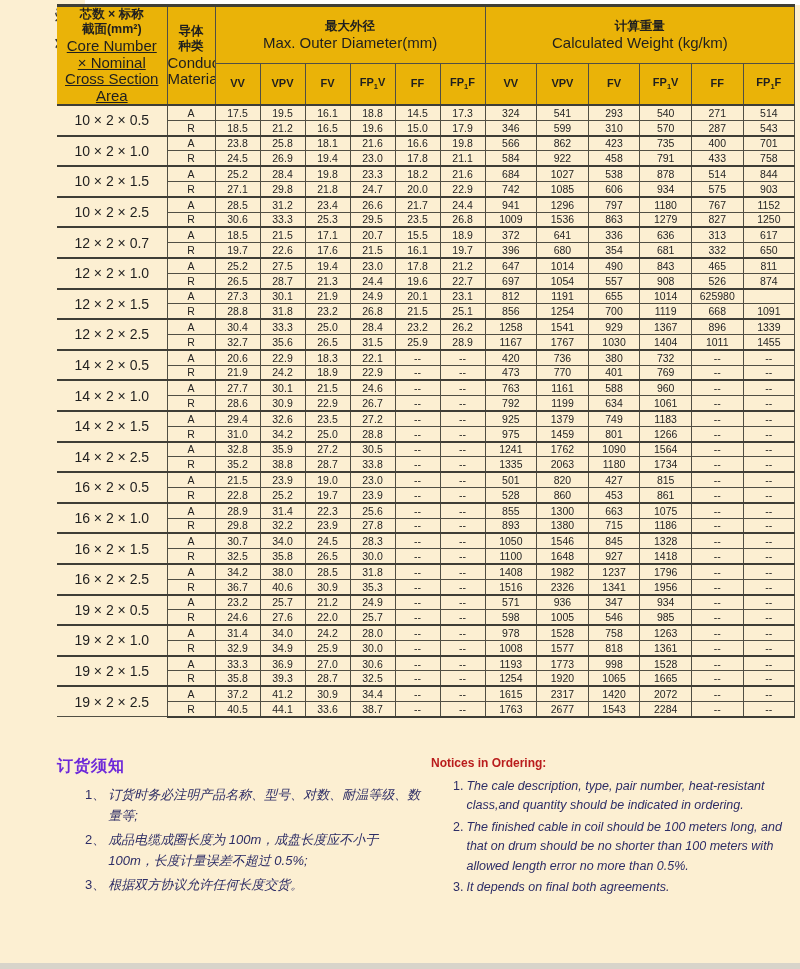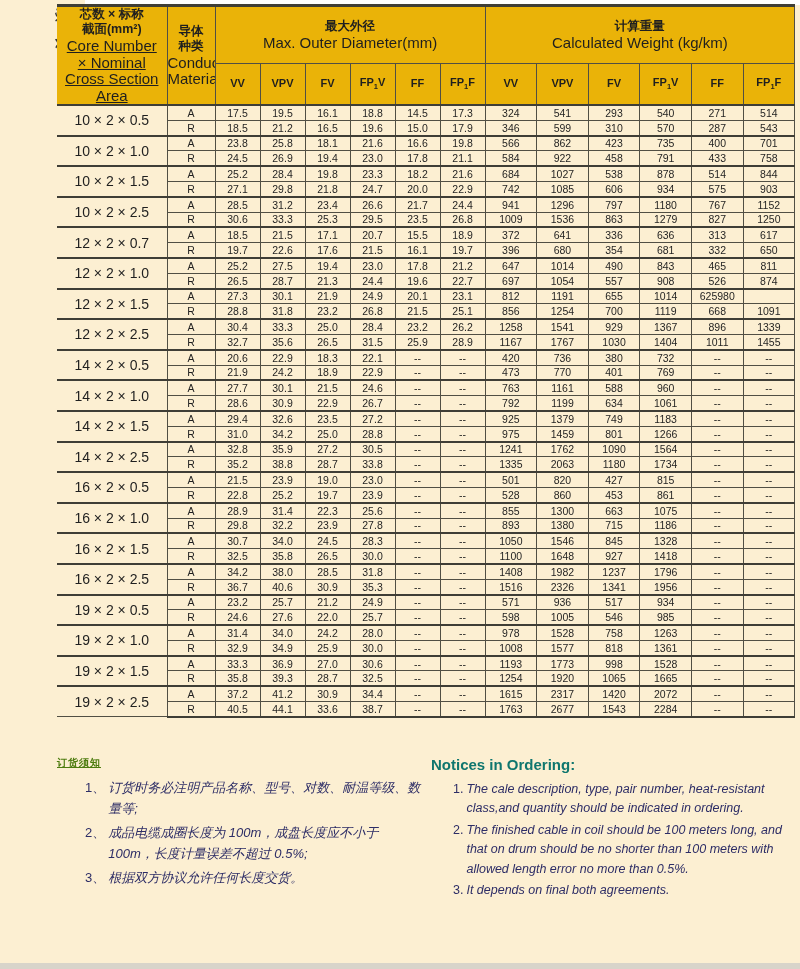--- a/index.html
+++ b/index.html
@@ -60,24 +60,24 @@
   col.c-wt   { width: 51.6px; }
 
   
   .notices {
     position: absolute; left: 57px; top: 756px; width: 738px;
     display: flex; flex-direction: row;
   }
   .notices-zh { width: 368px; }
   .notices-en { width: 370px; padding-left: 6px; }
   .notice-heading-zh {
-    font-size: 10px; font-weight: 700; color: #4d7c0f; letter-spacing: 1px; text-decoration: underline;
+    font-size: 16px; font-weight: 700; color: #6d28d9; letter-spacing: 1px;
   }
   .notice-heading-en {
-    font-size: 15px; font-weight: 700; color: #0f766e;
+    font-size: 12px; font-weight: 700; color: #b91c1c;
   }
   .notice-items-zh { margin-top: 7px; padding-left: 28px; }
   .notice-items-en { margin-top: 7px; padding-left: 22px; }
   .notice-item { display: flex; color: #2d2d66; margin-bottom: 2px; }
   .notices-zh .notice-item { font-size: 13px; line-height: 1.65; }
   .notices-en .notice-item { font-size: 12.5px; line-height: 1.55; }
   .notice-num { flex: 0 0 auto; padding-right: 3px; }
   .notice-text { flex: 1 1 auto; font-style: italic; }
 </style>
 </head>
@@ -644,21 +644,21 @@
         <td class="size-cell" rowspan="2">19 × 2 × 0.5</td>
         <td>A</td>
         <td>23.2</td>
         <td>25.7</td>
         <td>21.2</td>
         <td>24.9</td>
         <td>--</td>
         <td>--</td>
         <td>571</td>
         <td>936</td>
-        <td>517</td>
+        <td>347</td>
         <td>934</td>
         <td>--</td>
         <td>--</td>
       </tr>
       <tr>
         <td>R</td>
         <td>24.6</td>
         <td>27.6</td>
         <td>22.0</td>
         <td>25.7</td>

